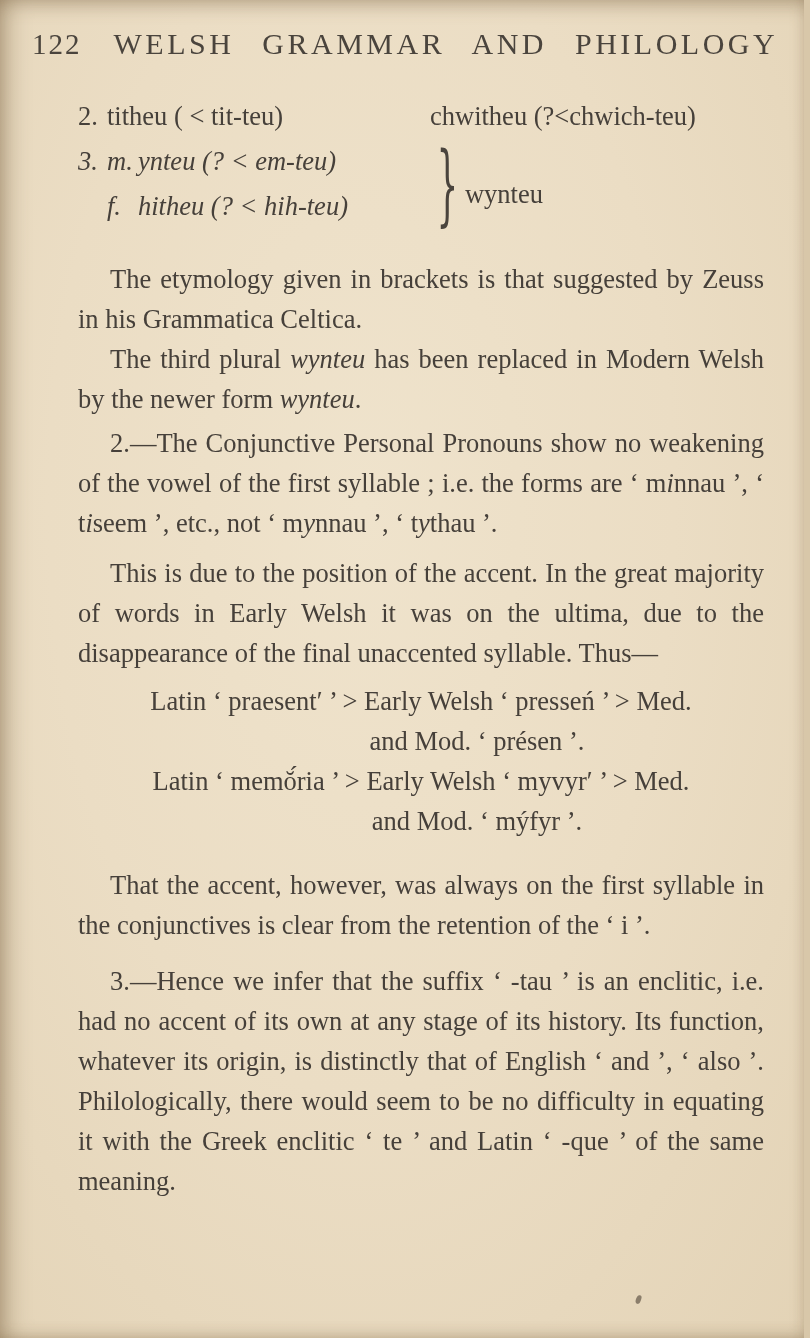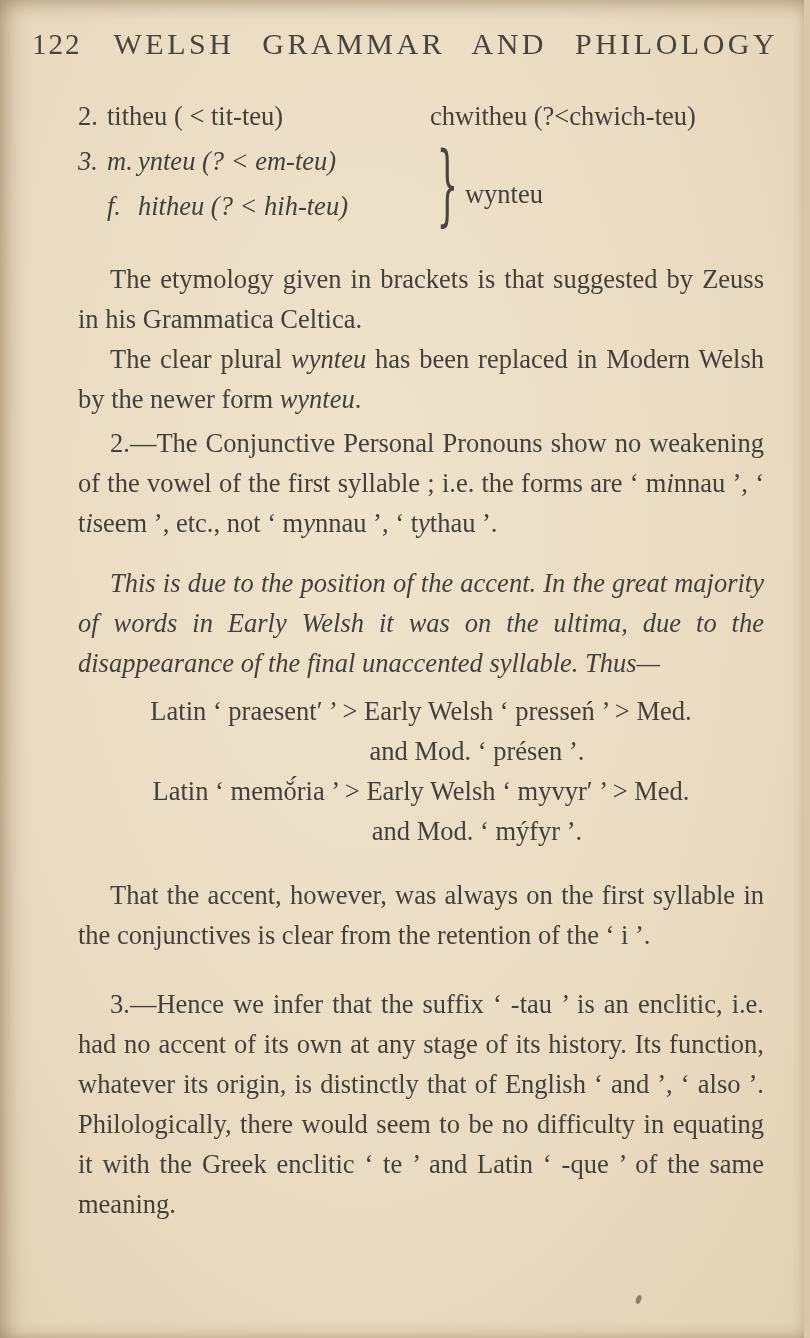--- a/index.html
+++ b/index.html
@@ -38,26 +38,26 @@
     font-size:36px;font-weight:400;
     transform:scaleY(2.45) scaleX(.95);
     transform-origin:center;
     margin:0 2px 0 0;color:#4a443d;
   }
   .merged{align-self:center;margin-top:20px;margin-left:4px;}
   .para{margin:0;line-height:40px;text-align:justify;text-indent:32px;}
   .it{font-style:italic;}
   #p-etymology{margin-top:30px;}
   #p-section2{margin-top:4px;}
-  #p-accent-position{margin-top:20px;font-style:italic;}
+  #p-accent-position{margin-top:10px;}
   .examples{margin-top:8px;line-height:40px;}
   .ex-line{white-space:nowrap;text-align:center;}
   .ex-cont{padding-left:112px;}
   #p-accent-first{margin-top:24px;}
-  #p-section3{margin-top:29px;}
+  #p-section3{margin-top:16px;}
   .speck{
     position:absolute;left:636px;top:1295px;width:5px;height:9px;
     background:rgba(90,78,64,.65);border-radius:60% 40% 50% 50%;
     transform:rotate(18deg);
   }
 </style>
 </head>
 <body>
 
 <div class="page">
@@ -81,21 +81,21 @@
           <span class="t-num"></span><span class="t-gender">f.</span><span>hitheu (? &lt; hih-teu)</span>
         </div>
       </div>
       <span class="brace">}</span>
       <span class="merged">wynteu</span>
     </div>
   </div>
 
   <p class="para" id="p-etymology"><span>The etymology given in brackets is that suggested by Zeuss in his Grammatica Celtica.</span></p>
 
-  <p class="para" id="p-third-plural"><span>The clear plural </span><span class="it">wynteu</span><span> has been replaced in Modern Welsh by the newer form </span><span class="it">wynteu</span><span>.</span></p>
+  <p class="para" id="p-third-plural"><span>The third plural </span><span class="it">wynteu</span><span> has been replaced in Modern Welsh by the newer form </span><span class="it">wynteu</span><span>.</span></p>
 
   <p class="para" id="p-section2"><span>2.—The Conjunctive Personal Pronouns show no weakening of the vowel of the first syllable ; i.e. the forms are ‘ m</span><span class="it">i</span><span>nnau ’, ‘ t</span><span class="it">i</span><span>seem ’, etc., not ‘ m</span><span class="it">y</span><span>nnau ’, ‘ t</span><span class="it">y</span><span>thau ’.</span></p>
 
   <p class="para" id="p-accent-position"><span>This is due to the position of the accent.  In the great majority of words in Early Welsh it was on the ultima, due to the disappearance of the final unaccented syllable.  Thus—</span></p>
 
   <div class="examples">
     <div class="ex-line">Latin ‘ praesent′ ’ &gt; Early Welsh ‘ presseń ’ &gt; Med.</div>
     <div class="ex-line ex-cont">and Mod. ‘ présen ’.</div>
     <div class="ex-line">Latin ‘ memŏ́ria ’ &gt; Early Welsh ‘ myvyr′ ’ &gt; Med.</div>
     <div class="ex-line ex-cont">and Mod. ‘ mýfyr ’.</div>

